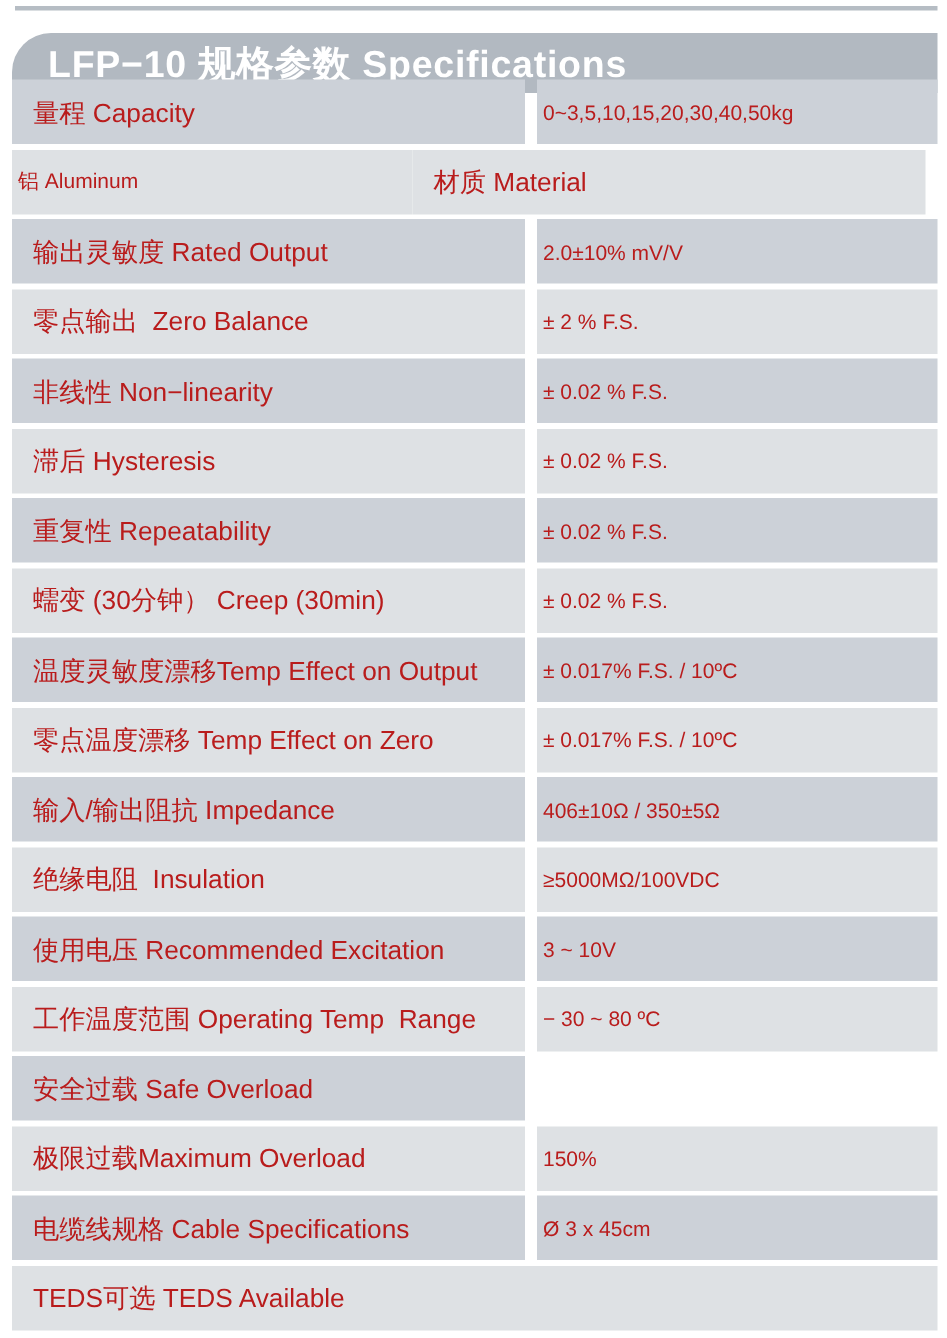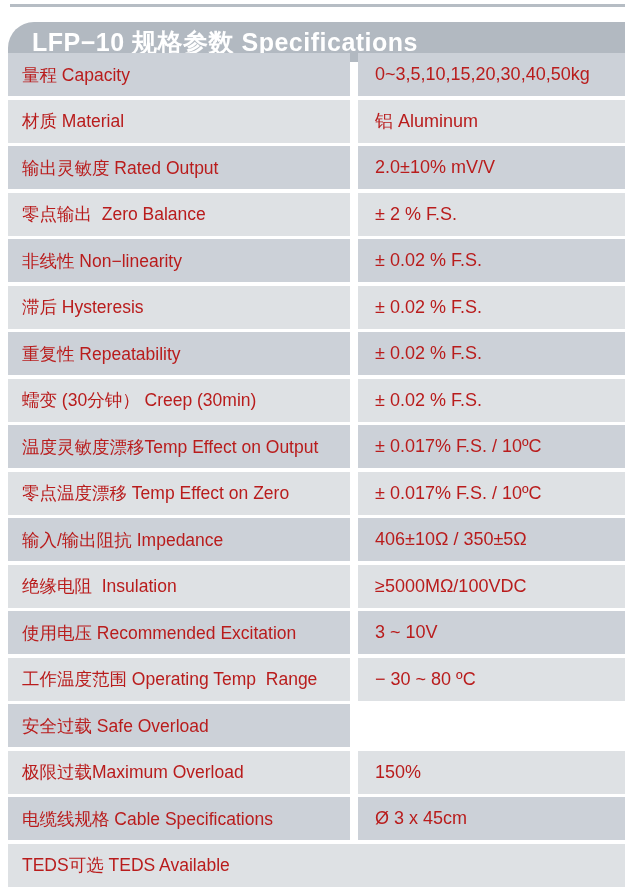--- a/index.html
+++ b/index.html
@@ -63,22 +63,22 @@
     min-width: 342px;
     box-sizing: border-box;
     padding-left: 14px;
     margin-right: 8px;
     font-size: 17.5px;
   }
   .label-cell .txt { white-space: pre; }
   .value-cell {
     flex: 1;
     box-sizing: border-box;
-    padding-left: 17px;
-    font-size: 18px;
+    padding-left: 4px;
+    font-size: 14px;
   }
   .value-cell .txt { white-space: pre; }
   .row.dark .cell  { background: #ccd1d8; }
   .row.light .cell { background: #dee1e4; }
   .row.full .label-cell {
     width: 100%;
     min-width: 100%;
     margin-right: 0;
     text-align: center;
   }
@@ -98,26 +98,26 @@
     <div class="row dark">
       <div class="cell label-cell">
         <span class="txt label">量程 Capacity</span>
       </div>
       <div class="cell value-cell">
         <span class="txt value">0~3,5,10,15,20,30,40,50kg</span>
       </div>
     </div>
 
     <div class="row light">
+      <div class="cell value-cell">
+        <span class="txt value">铝 Aluminum</span>
+      </div>
       <div class="cell label-cell">
         <span class="txt label">材质 Material</span>
       </div>
-      <div class="cell value-cell">
-        <span class="txt value">铝 Aluminum</span>
-      </div>
     </div>
 
     <div class="row dark">
       <div class="cell label-cell">
         <span class="txt label">输出灵敏度 Rated Output</span>
       </div>
       <div class="cell value-cell">
         <span class="txt value">2.0±10% mV/V</span>
       </div>
     </div>

